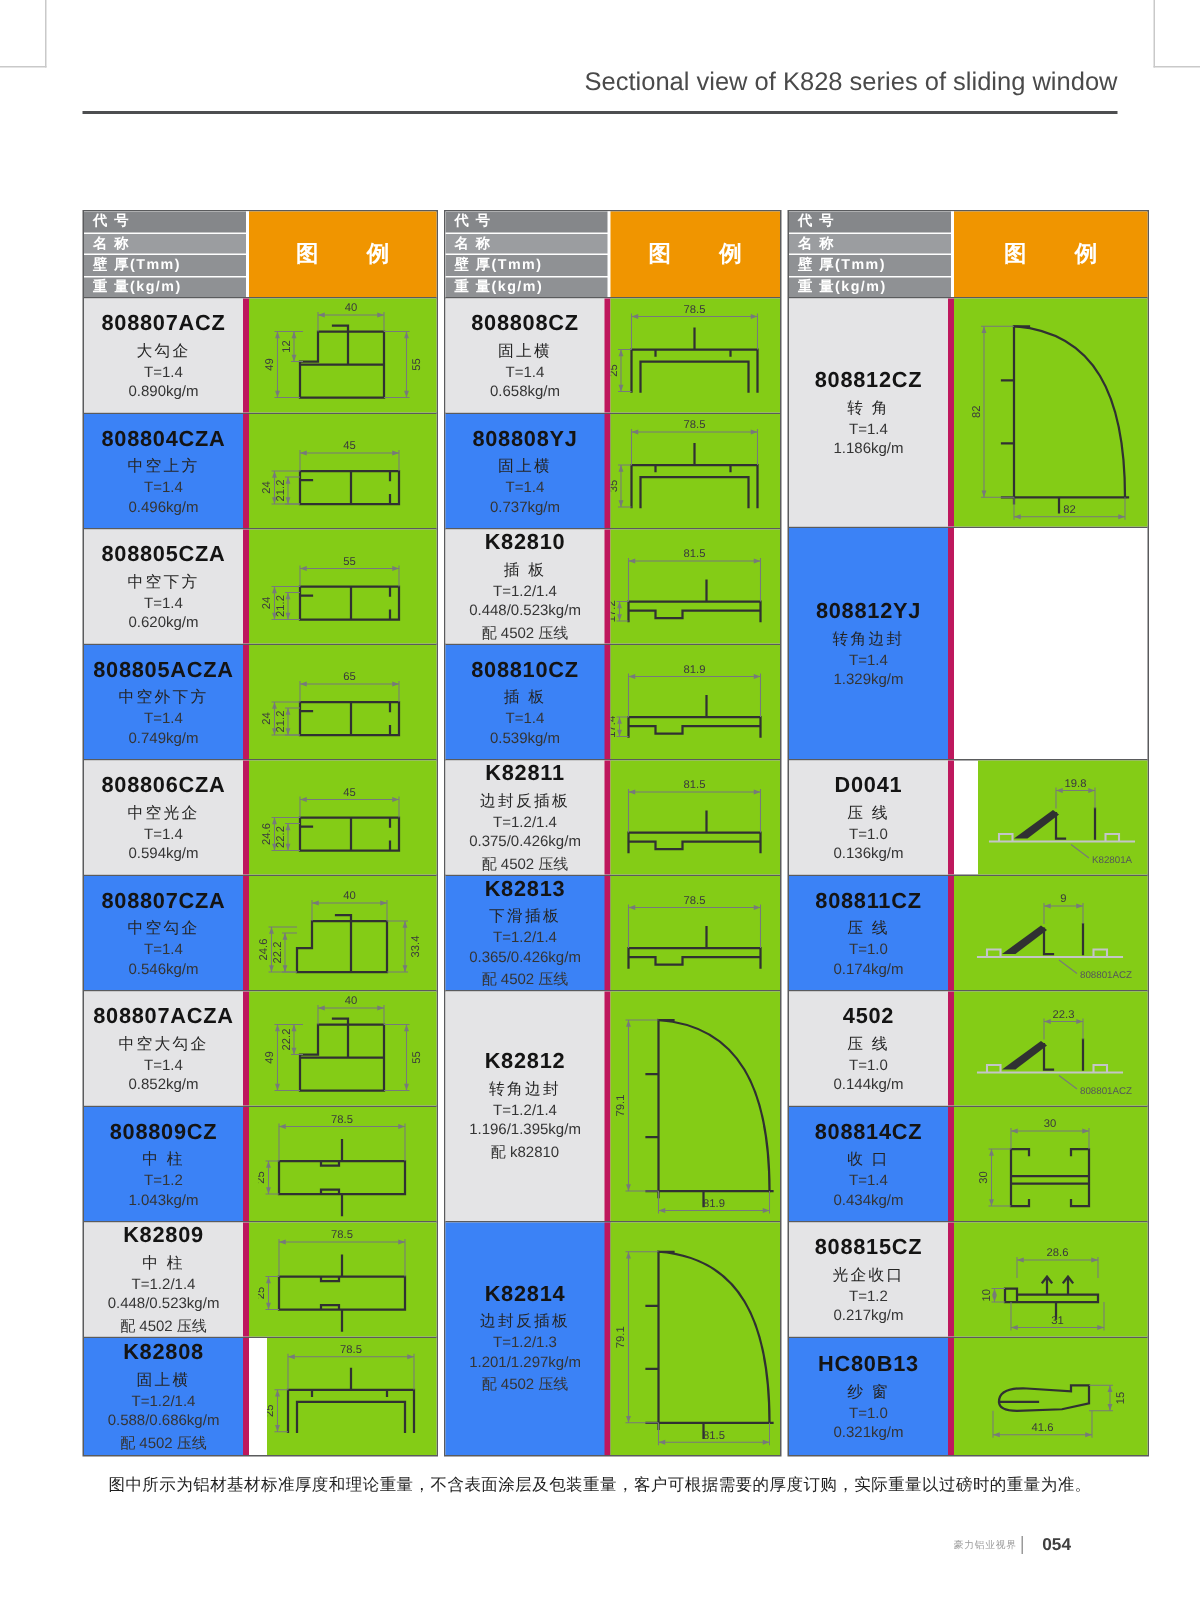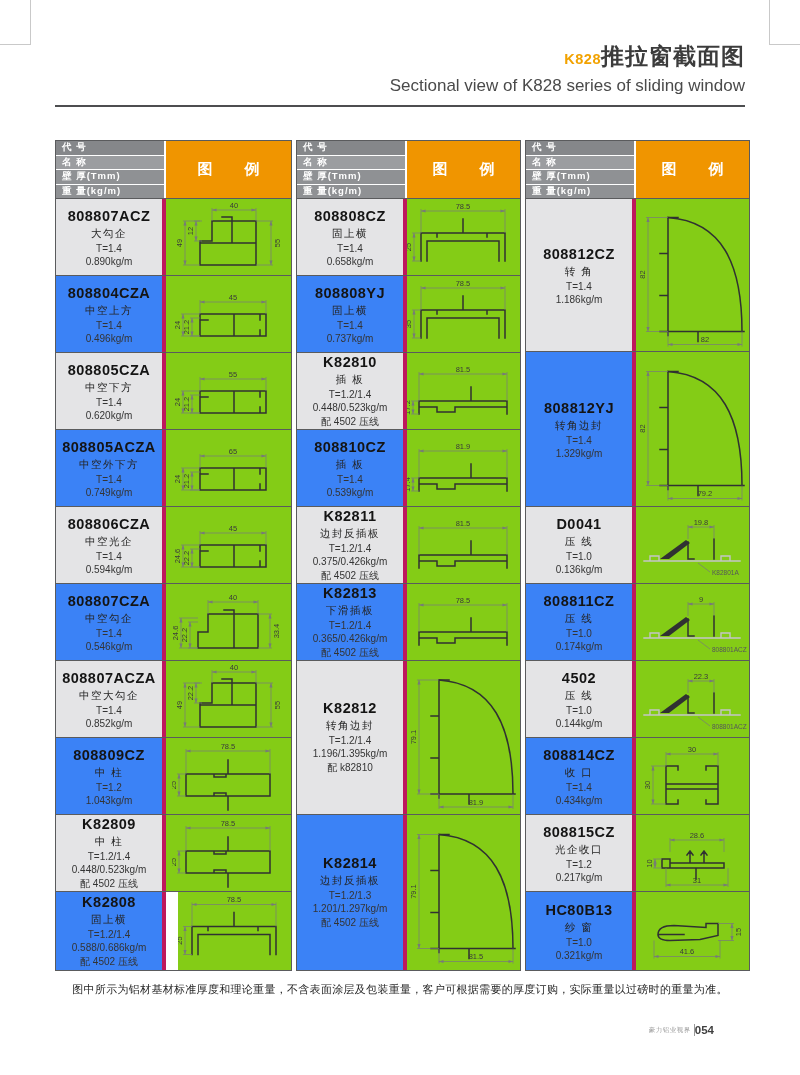--- a/index.html
+++ b/index.html
@@ -39,31 +39,30 @@
   .da{fill:#77797b;stroke:none;}
   .dt{font-size:7.5px;fill:#3a3a3c;font-family:"Liberation Sans","DejaVu Sans",sans-serif;}
   .dt2{font-size:6.5px;fill:#55575a;font-family:"Liberation Sans","DejaVu Sans",sans-serif;}
   .pf{stroke:#303132;stroke-width:1.5;fill:none;stroke-linecap:square;stroke-linejoin:miter;}
   .pfF{fill:#303132;stroke:none;}
   .pf2{stroke:#c4c5c7;stroke-width:1.4;fill:none;stroke-linecap:square;}
   
   .footnote{position:absolute;top:982px;left:70px;width:660px;text-align:center;font-size:11px;color:#1f1f1f;letter-spacing:.3px;}
   .pagefoot{position:absolute;top:1024px;right:86px;display:flex;align-items:center;}
   .brand{font-size:6.5px;color:#9a9a9a;letter-spacing:.5px;}
-  .pno{font-size:11.5px;font-weight:bold;color:#3f3f3f;border-left:1px solid #9a9a9a;padding-left:0;margin-left:3px;}
+  .pno{font-size:11.5px;font-weight:bold;color:#3f3f3f;border-left:1px solid #9a9a9a;padding-left:13px;margin-left:3px;}
 </style>
 </head>
 <body>
 
 <div class="page">
   <div class="cm tl"></div>
   <div class="cm tr"></div>
 
   <div class="hdr">
-    <div class="title"><span class="code">K828</span><span>推拉窗截面图</span></div>
     <div class="subtitle">Sectional view of K828 series of sliding window</div>
     <div class="rule"></div>
   </div>
 
   <div id="tableRoot">
       <div class="colgroup">
         <div class="ghead">
           <div class="hlabels">
             <div class="hrow s0">代 号</div>
             <div class="hrow s1">名 称</div>
@@ -627,40 +626,22 @@
             </svg>
           </div>
         </div>
         <div class="trow bgC" style="height: 155px;">
           <div class="lcell">
             <div class="code">808812YJ</div>
             <div class="nm">转角边封</div>
             <div class="spec">T=1.4</div>
             <div class="spec">1.329kg/m</div>
           </div>
-          <div class="dcell">
-            <svg width="113" height="151" viewBox="0 0 113 148" preserveAspectRatio="xMidYMid meet">
-              <path d="M32,16 V134 M24,130 H108 M32,16 h10 M24,52 H32 M24,94 H32 M62,130 V140" class="pf"></path>
-              <path d="M32,16 C86,20 106,62 106,130" class="pf"></path>
-              <line x1="12" y1="16" x2="12" y2="130" class="dl"></line>
-              <path d="M12,16l-1.6,4.5h3.2z" class="da"></path>
-              <path d="M12,130l-1.6,-4.5h3.2z" class="da"></path>
-              <line x1="10" y1="16" x2="32" y2="16" class="dl"></line>
-              <line x1="10" y1="130" x2="32" y2="130" class="dl"></line>
-              <text x="9" y="73" class="dt" text-anchor="middle" transform="rotate(-90 9 73)">82</text>
-              <line x1="32" y1="143" x2="106" y2="143" class="dl"></line>
-              <path d="M32,143l4.5,-1.6v3.2z" class="da"></path>
-              <path d="M106,143l-4.5,-1.6v3.2z" class="da"></path>
-              <line x1="32" y1="145" x2="32" y2="130" class="dl"></line>
-              <line x1="106" y1="145" x2="106" y2="130" class="dl"></line>
-              <text x="69" y="140.5" class="dt" text-anchor="middle">79.2</text>
-            </svg>
-          </div>
-        </div>
-        <div class="trow bgG" style="height: 77px;">
+        </div>
+        <div class="trow bgG" style="height: 77px; gap: 16px;">
           <div class="lcell">
             <div class="code">D0041</div>
             <div class="nm">压 线</div>
             <div class="spec">T=1.0</div>
             <div class="spec">0.136kg/m</div>
           </div>
           <div class="dcell">
             <svg width="113" height="73" viewBox="0 0 113 73" preserveAspectRatio="xMidYMid meet">
               <path d="M8,52 H104 M14,52 v-5 h9 v5 M85,52 v-5 h9 v5" class="pf2"></path>
               <path d="M24,50 L50,31 L54,34 L33,50 Z" class="pfF"></path>

